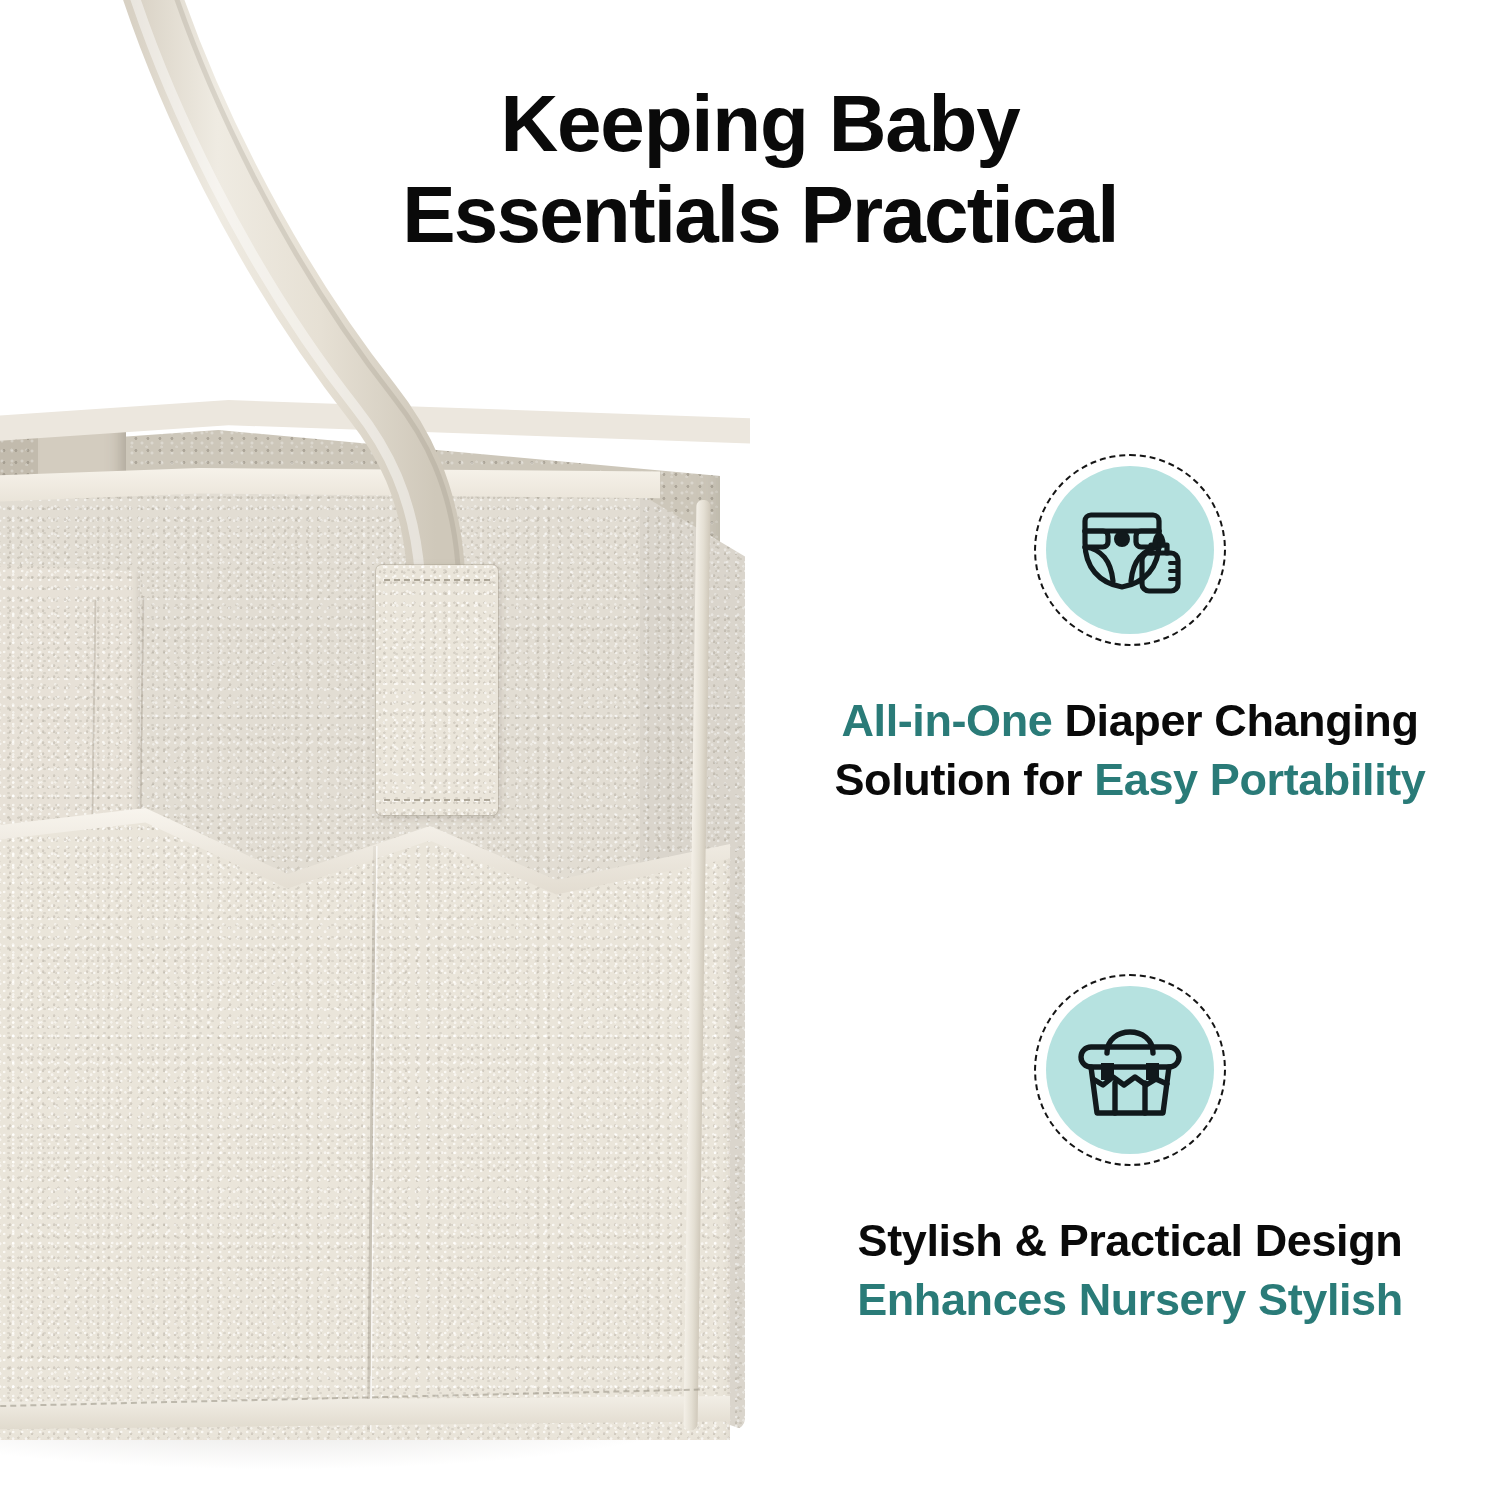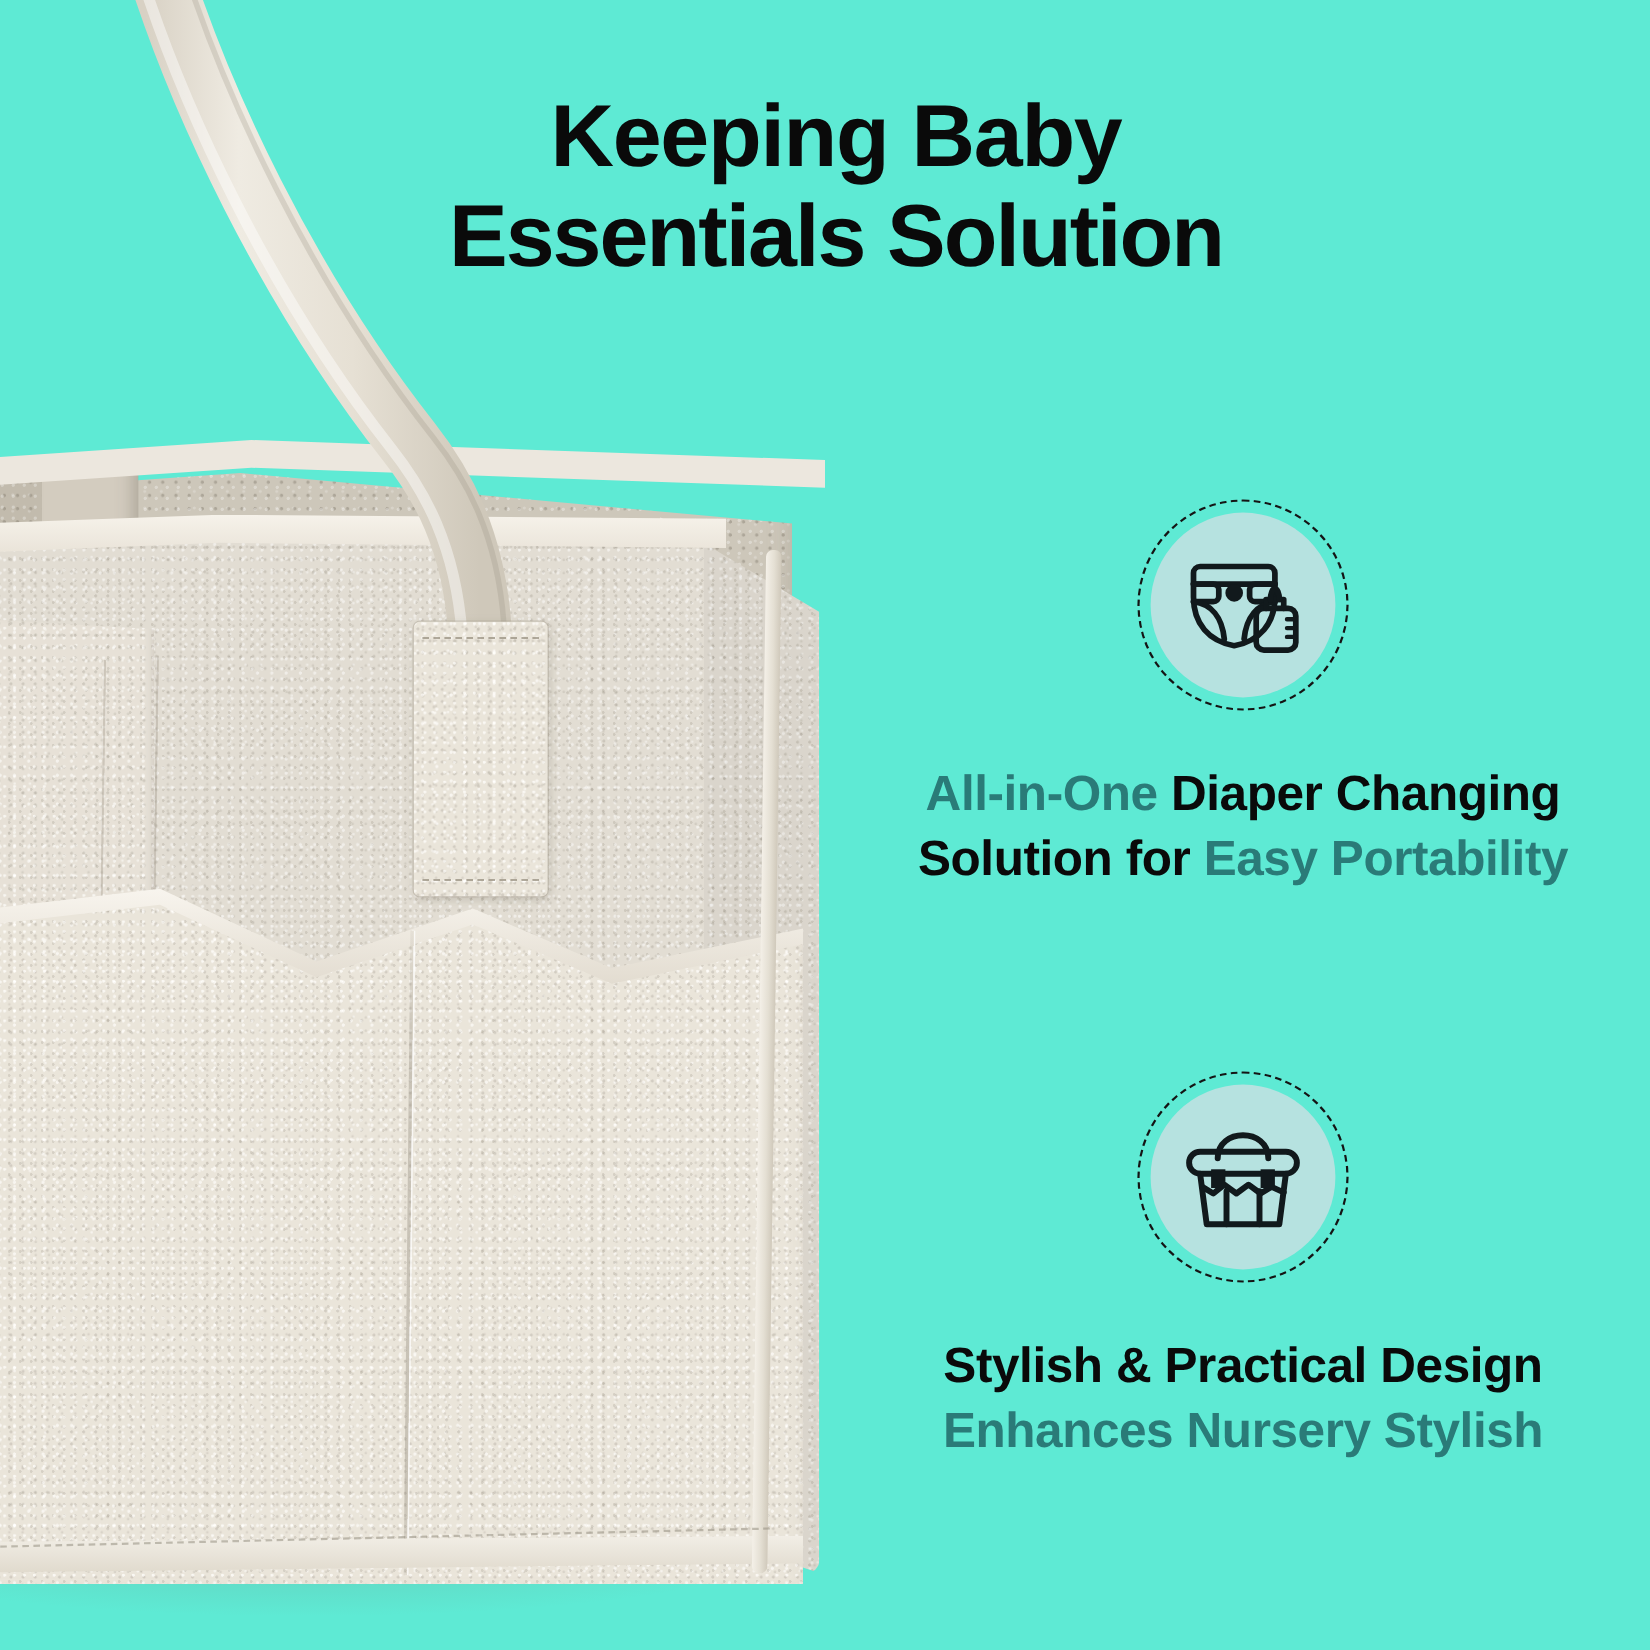--- a/index.html
+++ b/index.html
@@ -7,21 +7,21 @@
   html,body{
     width:1500px; height:1500px;
     background:#ededeb;
     font-family:"Liberation Sans", sans-serif;
     overflow:hidden;
   }
 
   #stage{
     position:relative;
     width:1500px; height:1500px;
-    background:#5eead4;
+    background:#ffffff;
     overflow:hidden;
   }
 
   
   .headline{
     position:absolute;
     left:300px; top:78px;
     width:920px;
     text-align:center;
     font-size:80px;
@@ -284,21 +284,21 @@
   }
   .hl{ color:#2a7b78; }
 </style>
 </head>
 <body>
 
 <div id="stage">
 
   <div class="headline">
     <div class="l1">Keeping Baby</div>
-    <div class="l2">Essentials Solution</div>
+    <div class="l2">Essentials Practical</div>
   </div>
 
   <div id="photo">
 
     <div id="prod-shadow"></div>
 
     <div id="interior-back" class="interior"></div>
     <div id="interior-left" class="interior"></div>
     <div id="divider-wall"></div>
     <div id="rim-far" class="felt"></div>

